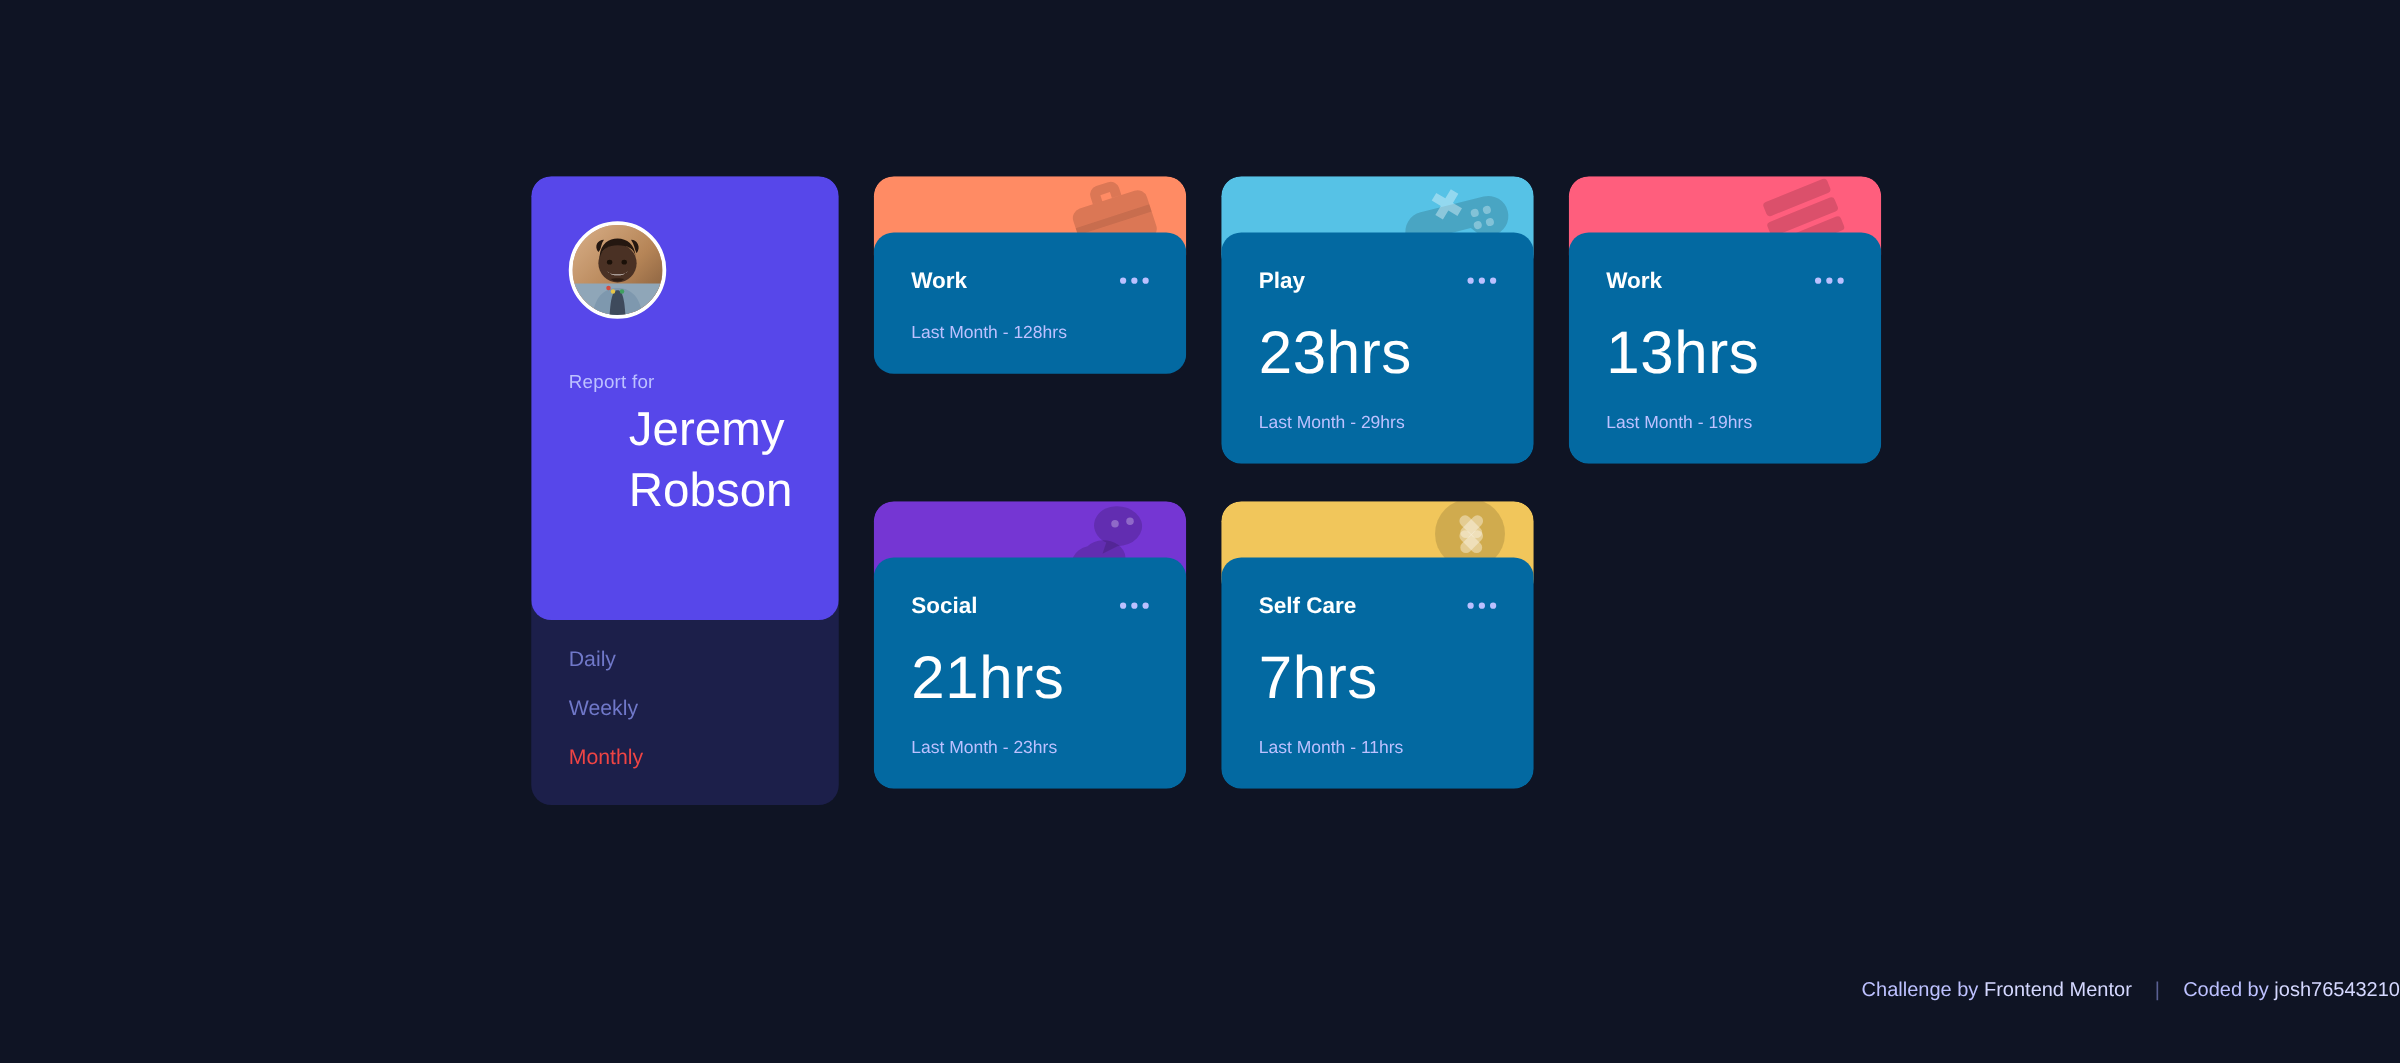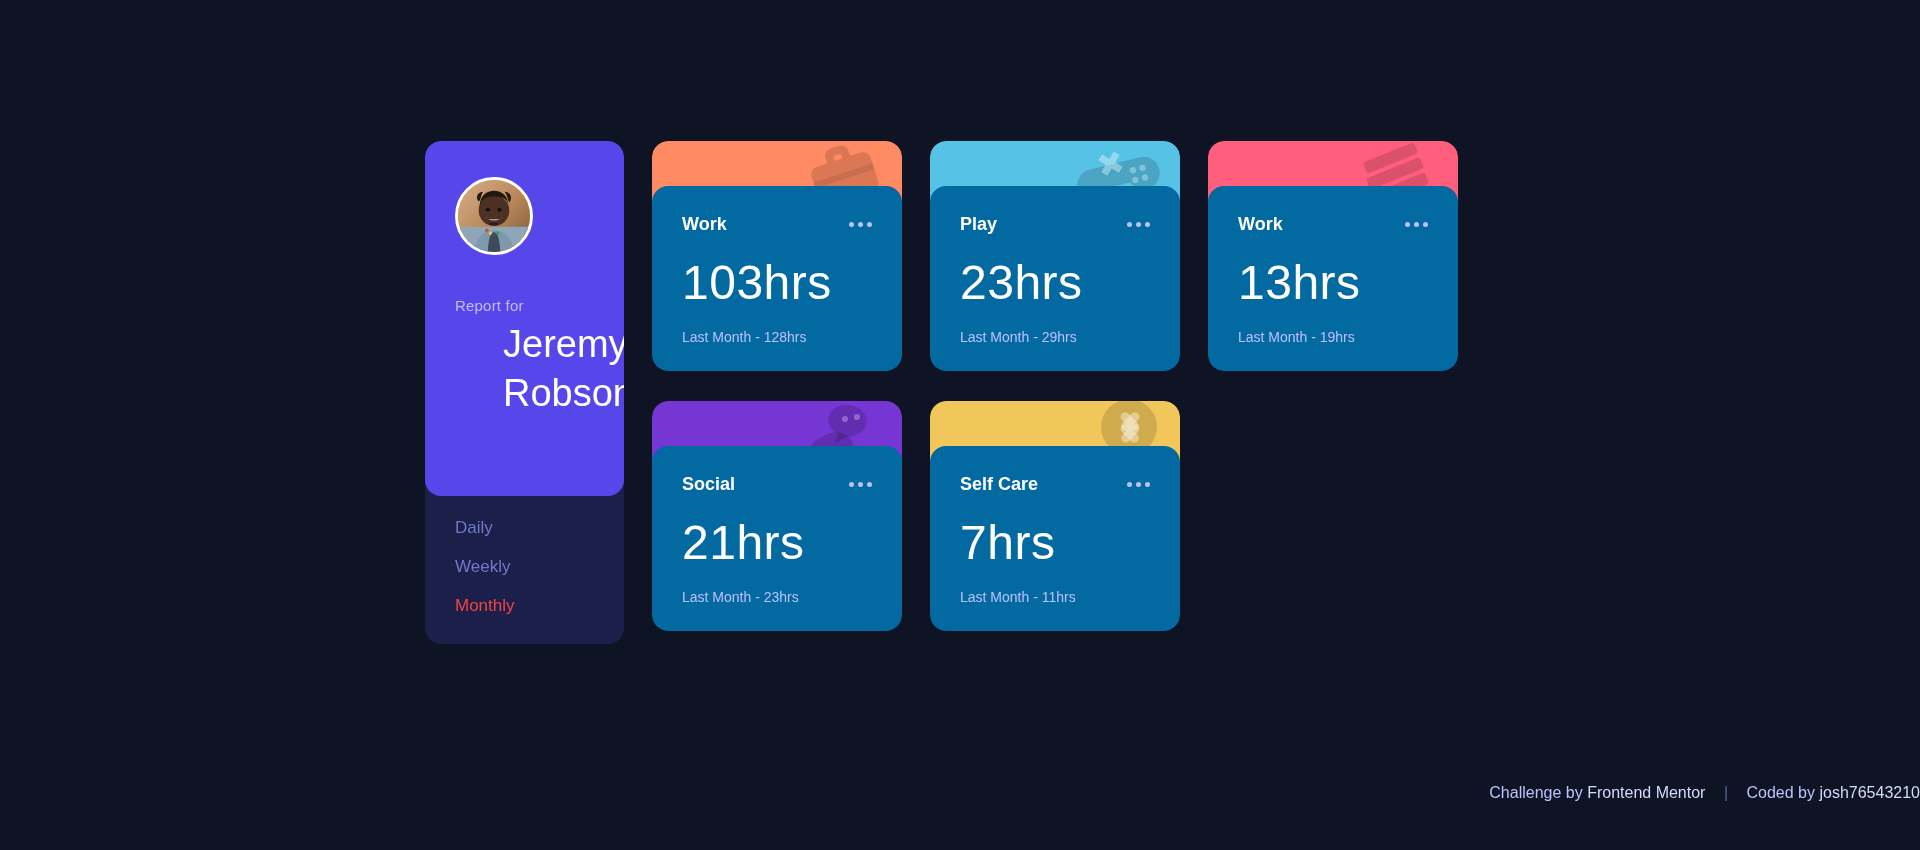--- a/index.html
+++ b/index.html
@@ -17,21 +17,21 @@
     position: absolute;
     left: 425px;
     top: 141px;
     display: flex;
     gap: 28px;
     align-items: flex-start;
   }
 
   
   .profile-card {
-    width: 199px;
+    width: 246px;
     background: #1C1F4A;
     border-radius: 16px;
     overflow: hidden;
     display: flex;
     flex-direction: column;
   }
   .profile-top {
     background: #5747EA;
     border-radius: 16px;
     padding: 36px 30px 78px 30px;
@@ -227,21 +227,20 @@
       </div>
       <div class="card-body">
         <div class="card-head">
           <div class="card-title">Work</div>
           <div class="ellipsis-icon">
               <span></span>
               <span></span>
               <span></span>
             </div>
         </div>
-        <div class="card-current">103hrs</div>
         <div class="card-previous">Last Month - 128hrs</div>
       </div>
     </div>
 
     <div class="stat-card">
       <div class="card-deco" style="background: rgb(86, 194, 230);">
         <svg width="95" height="80" viewBox="0 0 95 80">
           <g fill="rgba(0,0,0,0.17)" transform="rotate(-14 47 40)">
             <path d="M20 30 h52 a16 16 0 0 1 0 32 h-8 l-8-10 h-20 l-8 10 h-8 a16 16 0 0 1 0 -32 z"></path>
             <g fill="rgba(255,255,255,0.35)">

